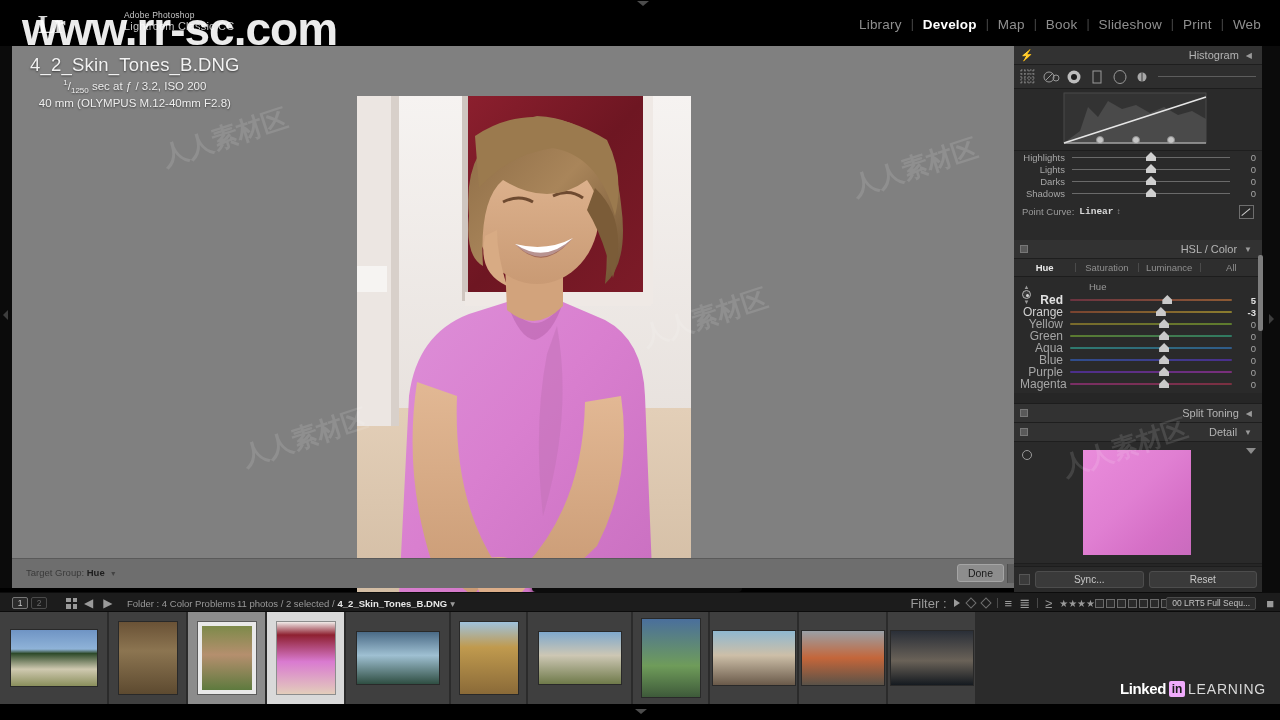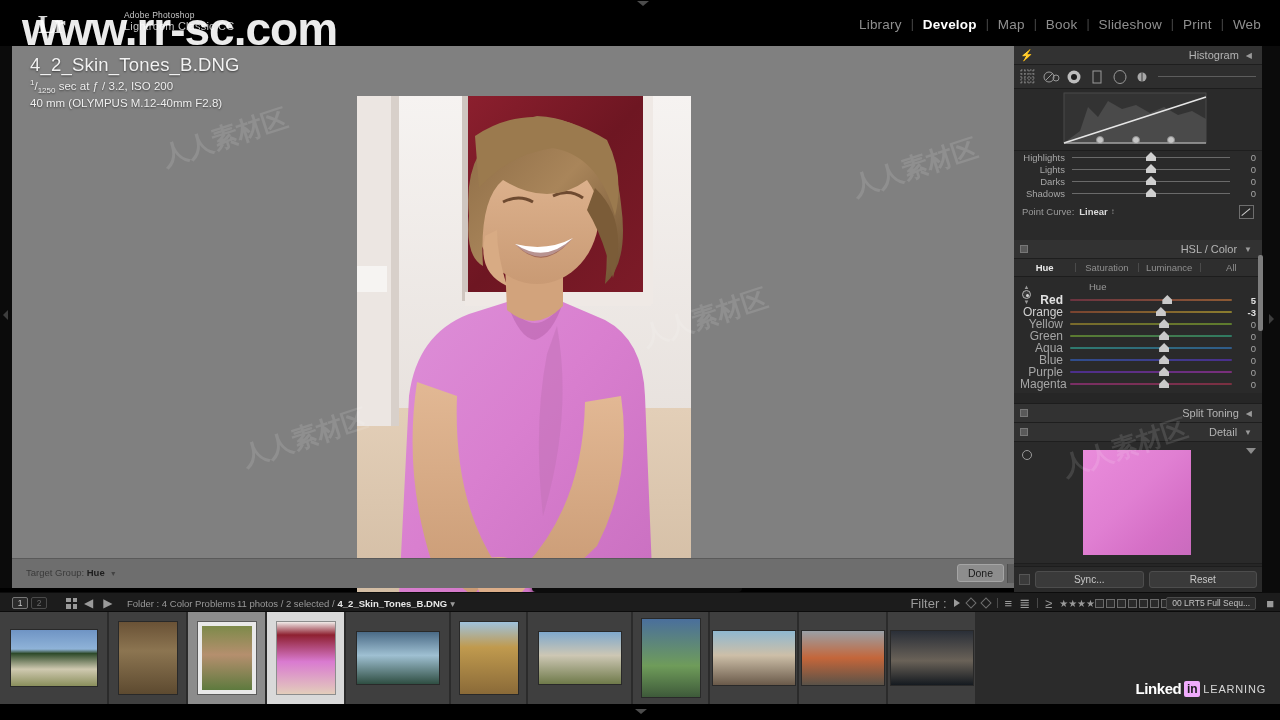--- a/index.html
+++ b/index.html
@@ -23,21 +23,21 @@
   .wm { position:absolute; pointer-events:none; color:rgba(255,255,255,.13); font-weight:bold; white-space:nowrap; }
   .wm-main { left:22px; top:2px; font-size:46px; color:rgba(255,255,255,.92); letter-spacing:-1px; font-family:"Liberation Sans",sans-serif; }
   .wm-cn { color:rgba(255,255,255,.12); font-size:26px; font-weight:bold; transform:rotate(-18deg); }
 
   
   .leftrail { position:absolute; left:0; top:46px; width:12px; height:542px; background:#0b0b0b; }
   .leftrail .arrow { position:absolute; left:3px; top:264px; width:0;height:0;border-top:5px solid transparent;border-bottom:5px solid transparent;border-right:5px solid #3e3e3e;}
   .content { position:absolute; left:12px; top:46px; width:1002px; height:512px; background:#808080; }
   .infoOverlay { position:absolute; left:18px; top:8px; color:#fff; text-shadow:0 1px 2px rgba(0,0,0,.55);}
   .infoOverlay .fn { font-size:18.5px; letter-spacing:.2px; color:#f2f2f2;}
-  .infoOverlay .l2,.infoOverlay .l3 { font-size:11.5px; color:#eee; margin-top:2px;}
+  .infoOverlay .l2,.infoOverlay .l3 { font-size:11.5px; color:#eee; margin-top:2px;text-align:center;}
   .infoOverlay sup{font-size:8px;} .infoOverlay sub{font-size:8px;}
 
   .photo { position:absolute; left:345px; top:50px; width:334px; height:500px; overflow:hidden; background:#ddd;}
   .tooltip { position:absolute; left:520px; top:517px; height:29px; padding:0 16px; background:#0c0c0c; border-radius:4px; color:#fff; font-size:14.5px; display:flex; align-items:center; box-shadow:0 1px 4px rgba(0,0,0,.6); }
 
   
   .devtool { position:absolute; left:12px; top:558px; width:1002px; height:30px; background:#6e6e6e; border-top:1px solid #5a5a5a; }
   .devtool .tg { position:absolute; left:14px; top:8px; font-size:9.5px; color:#3a3a3a; }
   .devtool .tgv { color:#1d1d1d; font-weight:bold; }
   .devtool .tgcar { display:inline-block; margin-left:4px; color:#444; font-size:8px;}
@@ -62,21 +62,21 @@
 
   
   .filmstrip { position:absolute; left:0; top:612px; width:1280px; height:92px; background:#2b2b2b;}
   .cell { position:absolute; top:0; height:92px; background:#3f3f3f; border-right:1px solid #2b2b2b; display:flex; align-items:center; justify-content:center;}
   .cell.sel { background:#8c8c8c;}
   .cell.act { background:#d9d9d9;}
   .thumb { box-shadow:0 0 0 1px rgba(0,0,0,.35);}
   .lilogo { position:absolute; right:14px; top:68px; display:flex; align-items:center; gap:3px;}
   .lilogo .lt { color:#fff; font-weight:bold; font-size:15px; letter-spacing:-.4px;}
   .lilogo .in { background:#f0abfc; color:#1b1b1b; font-weight:bold; font-size:12px; width:16px;height:16px;display:flex;align-items:center;justify-content:center; border-radius:2px;}
-  .lilogo .le { color:#d8d8d8; font-size:11px; letter-spacing:.8px;}
+  .lilogo .le { color:#d8d8d8; font-size:14px; letter-spacing:.8px;}
   .botbar { position:absolute; left:0; top:704px; width:1280px; height:16px; background:#000;}
   .botcaret { position:absolute; left:635px; top:709px; width:0;height:0;border-left:6px solid transparent;border-right:6px solid transparent;border-top:5px solid #4c4c4c;}
 
   
   .rightrail { position:absolute; left:1262px; top:46px; width:18px; height:546px; background:#0b0b0b;}
   .rightrail .arrow { position:absolute; left:7px; top:268px; width:0;height:0;border-top:5px solid transparent;border-bottom:5px solid transparent;border-left:5px solid #3e3e3e;}
   .scrollbar { position:absolute; left:1258px; top:255px; width:5px; height:76px; background:#7d7d7d; border-radius:2px;}
   .rpanel { position:absolute; left:1014px; top:46px; width:248px; height:546px; background:#2a2a2a; }
 
   .ptitle { position:relative; height:19px; background:#323232; border-bottom:1px solid #1e1e1e; display:flex; align-items:center; justify-content:flex-end; padding-right:10px; }
@@ -93,21 +93,21 @@
 
   .regionlbl { font-size:9.5px; color:#9b9b9b; text-align:center; padding:3px 0 1px 0;}
   .srow { display:flex; align-items:center; height:12px; margin:0 6px; }
   .srow .lbl { width:52px; text-align:right; font-size:9.5px; color:#a6a6a6; padding-right:7px;}
   .srow .track { position:relative; flex:1; height:12px;}
   .srow .track .line { position:absolute; top:5.5px; left:0; right:0; height:1px; background:#6a6a6a;}
   .srow .track .knob { position:absolute; top:1px; width:10px;height:9px; background:#cfcfcf; clip-path:polygon(50% 0,100% 55%,100% 100%,0 100%,0 55%); }
   .srow .val { width:26px; text-align:right; font-size:9.5px; color:#a6a6a6; padding-left:5px;}
 
   .pcrow { display:flex; align-items:center; height:17px; margin:4px 8px 20px 8px; font-size:9.5px; color:#9b9b9b;}
-  .pcrow .sel { color:#d9d9d9; font-weight:bold; margin-left:5px;}
+  .pcrow .sel { color:#d9d9d9; font-weight:bold; margin-left:5px;font-family:Liberation Mono, monospace;}
   .pcrow .car { margin-left:3px; font-size:8px; color:#8a8a8a;}
   .pcrow .pen { margin-left:auto; width:15px;height:14px; border:1px solid #6e6e6e; position:relative;}
   .pcrow .pen:after{content:""; position:absolute; left:2px;bottom:2px; width:11px;height:1px;background:#cfcfcf; transform:rotate(-40deg); transform-origin:left bottom;}
 
   .hsltabs { height:18px; background:#2e2e2e; border-bottom:1px solid #1d1d1d; display:flex; align-items:center; }
   .hsltabs .tb { flex:1; text-align:center; font-size:9.5px; color:#8f8f8f;}
   .hsltabs .tb.active { color:#eaeaea; font-weight:bold;}
   .hsltabs .d { width:1px; height:9px; background:#4a4a4a;}
   .tatbtn { position:absolute; left:6px; top:2px; width:13px; height:30px; display:flex; flex-direction:column; align-items:center; justify-content:center; color:#9a9a9a; font-size:6px; line-height:6px;}
   .tatbtn .circ { width:9px;height:9px;border:1px solid #b5b5b5; border-radius:50%; position:relative; background:#3a3a3a;}

